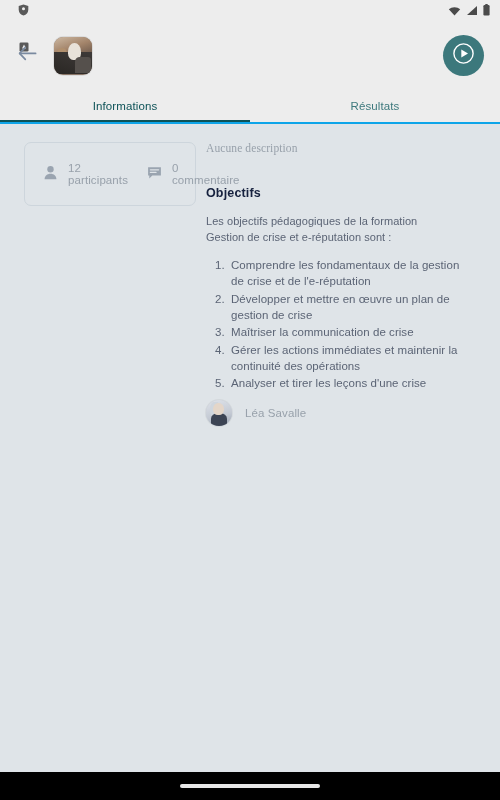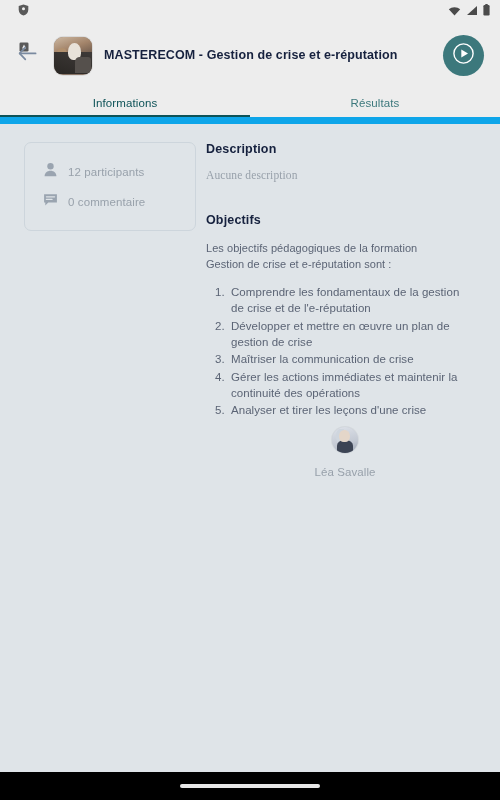--- a/index.html
+++ b/index.html
@@ -66,21 +66,21 @@
   .play-btn {
     width:41px; height:41px; flex:0 0 41px;
     border-radius:50%; background:#3c787c;
     display:flex; align-items:center; justify-content:center;
     cursor:pointer;
   }
 
   
   .tabs {
     background:#ededed; display:flex; height:35px;
-    border-bottom:7px solid #0ea5e9;
+    border-bottom:2px solid #0ea5e9;
   }
   .tab {
     flex:1 1 0; display:flex; align-items:center; justify-content:center;
     font-size:11.5px; color:#3c787c; cursor:pointer;
     position:relative; letter-spacing:.1px;
   }
   .tab.active { color:#0d5257; }
   .tab.active:after {
     content:""; position:absolute; left:0; right:0; bottom:0;
     height:2px; background:#0d5257;
@@ -91,21 +91,21 @@
     display:flex; padding:18px 0 0 0;
     height:calc(800px - 22px - 67px - 35px - 28px);
     background:#dfe4e8;
   }
   .col-left { width:196px; flex:0 0 196px; padding-left:24px; }
   .col-right { flex:1 1 auto; padding:0 16px 0 10px; }
 
   .stats-card {
     border:1px solid #cdd5dc; border-radius:7px;
     padding:19px 16px 19px 18px;
-    display:flex; flex-direction:column; gap:11px;justify-content:space-between;
+    display:flex; flex-direction:row; gap:19px;justify-content:space-between;
   }
   .stat { display:flex; align-items:center; gap:10px; }
   .stat-label { font-size:11.5px; color:#98a1ab; letter-spacing:.1px; }
 
   .sec-title {
     font-size:12.5px; font-weight:bold; color:#16213e;
     letter-spacing:.15px;
   }
   .sec-title.desc { margin-bottom:13px; }
   .muted { font-size:11.5px; color:#98a1ab; letter-spacing:.1px;font-family:Liberation Serif, serif; }
@@ -115,21 +115,21 @@
     letter-spacing:.05px; max-width:248px;
   }
   ol.obj {
     margin:11px 0 8px 22px; padding:0;
     font-size:11.5px; color:#5b6475; line-height:1.42;
     letter-spacing:.05px;
   }
   ol.obj li { margin-bottom:1px; padding-left:3px; max-width:242px; }
 
   .concepteurs-head { margin-top:30px; margin-bottom:15px; }
-  .person { display:flex; align-items:center; gap:13px;flex-direction:column; }
+  .person { display:flex; align-items:center; gap:13px; }
   .avatar {
     width:26px; height:26px; flex:0 0 26px; border-radius:50%;
     overflow:hidden; position:relative; background:#c7ccd4;
     box-shadow:0 0 0 1px rgba(0,0,0,.05);
   }
   .avatar i { position:absolute; display:block; }
   .a1 { left:0; top:0; width:100%; height:100%;
         background:linear-gradient(165deg,#dfe3ea 0%,#c3c9d3 60%,#9aa3b2 100%); }
   .a2 { left:28%; top:14%; width:40%; height:46%;
         background:#e4d6c9; border-radius:50% 50% 45% 45%; }
@@ -199,21 +199,20 @@
 
   <div class="thumb">
     <i class="t1"></i>
       <i class="t4"></i>
       <i class="t2"></i>
       <i class="t3"></i>
       <i class="t5"></i>
   </div>
 
   <div class="titles">
-    <div class="title">MASTERECOM - Gestion de crise et e-réputation</div>
   </div>
 
   <div class="play-btn">
     <span>
       <svg width="21" height="21" viewBox="0 0 21 21">
         <circle cx="10.5" cy="10.5" r="9.6" fill="none" stroke="#ffffff" stroke-width="1.4"></circle>
         <path d="M8.3 6.4 15 10.5l-6.7 4.1z" fill="#ffffff"></path>
       </svg>
     </span>
   </div>
@@ -252,21 +251,20 @@
           </svg>
         </span>
         <span class="stat-label">0 commentaire</span>
       </div>
 
     </div>
   </div>
 
   <div class="col-right">
 
-    <div class="sec-title desc">Description</div>
     <div class="muted">Aucune description</div>
 
     <div class="sec-title objectifs-head">Objectifs</div>
     <div class="intro">Les objectifs pédagogiques de la formation Gestion de crise et e-réputation sont :</div>
 
     <ol class="obj">
       <li>Comprendre les fondamentaux de la gestion de crise et de l'e-réputation</li>
       <li>Développer et mettre en œuvre un plan de gestion de crise</li>
       <li>Maîtriser la communication de crise</li>
       <li>Gérer les actions immédiates et maintenir la continuité des opérations</li>

